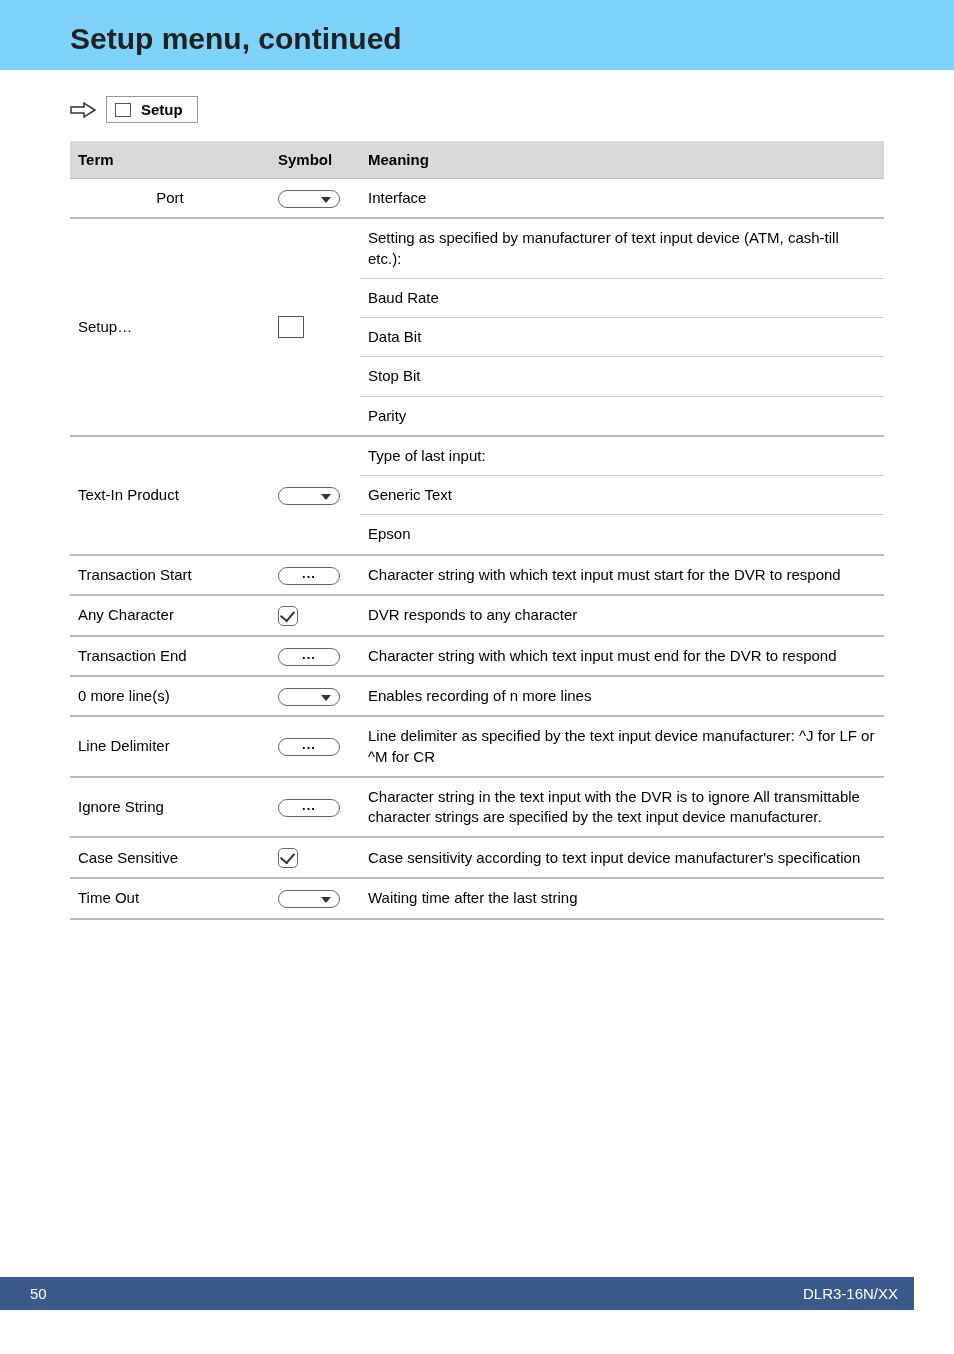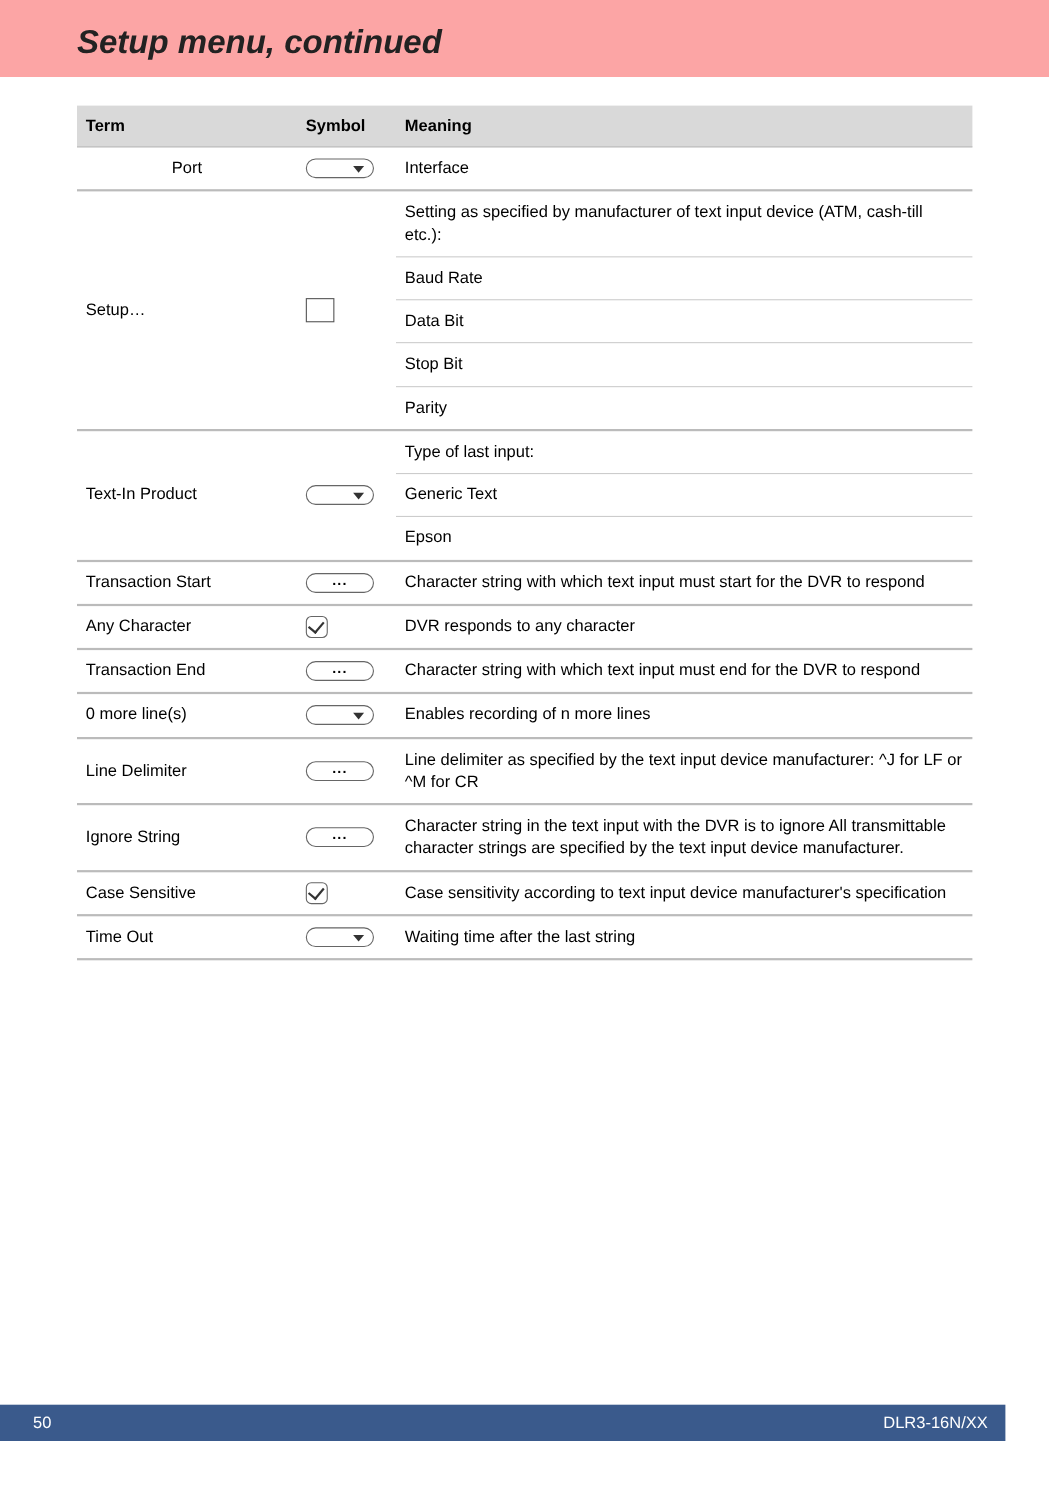--- a/index.html
+++ b/index.html
@@ -4,24 +4,23 @@
 <style>
   * { box-sizing: border-box; margin: 0; padding: 0; }
   body {
     font-family: Arial, Helvetica, sans-serif;
     background: #fff;
     width: 954px;
     height: 1354px;
     position: relative;
   }
   .header-band {
-    background: #fca5a5;
+    background: #7dd3fc;
     padding: 22px 0 14px 70px;
     margin-bottom: 26px;
-    font-style: italic;
   }
   .page-title {
     font-size: 30px;
     font-weight: bold;
     color: #222;
   }
   .content { padding: 0 70px; }
   .breadcrumb {
     display: flex;
     align-items: center;
@@ -136,20 +135,29 @@
 </style>
 </head>
 <body>
 
 <div class="header-band">
   <h1 class="page-title">Setup menu, continued</h1>
 </div>
 
 <div class="content">
 
+  <div class="breadcrumb">
+    <svg class="arrow-icon" viewBox="0 0 26 20">
+      <path d="M1 7 L14 7 L14 3 L25 10 L14 17 L14 13 L1 13 Z" fill="none" stroke="#333" stroke-width="1.5"></path>
+    </svg>
+    <div class="breadcrumb-box">
+      <span class="square-icon"></span>
+      <span>Setup</span>
+    </div>
+  </div>
 
   <table class="defs">
     <thead>
       <tr>
         <th>Term</th>
         <th>Symbol</th>
         <th>Meaning</th>
       </tr>
     </thead>
     <tbody id="tbody">

